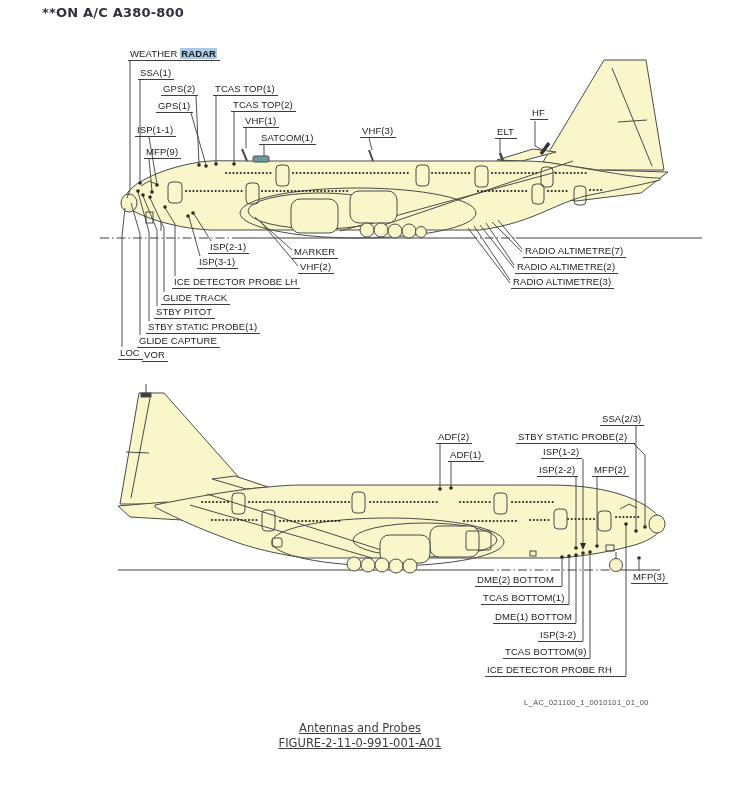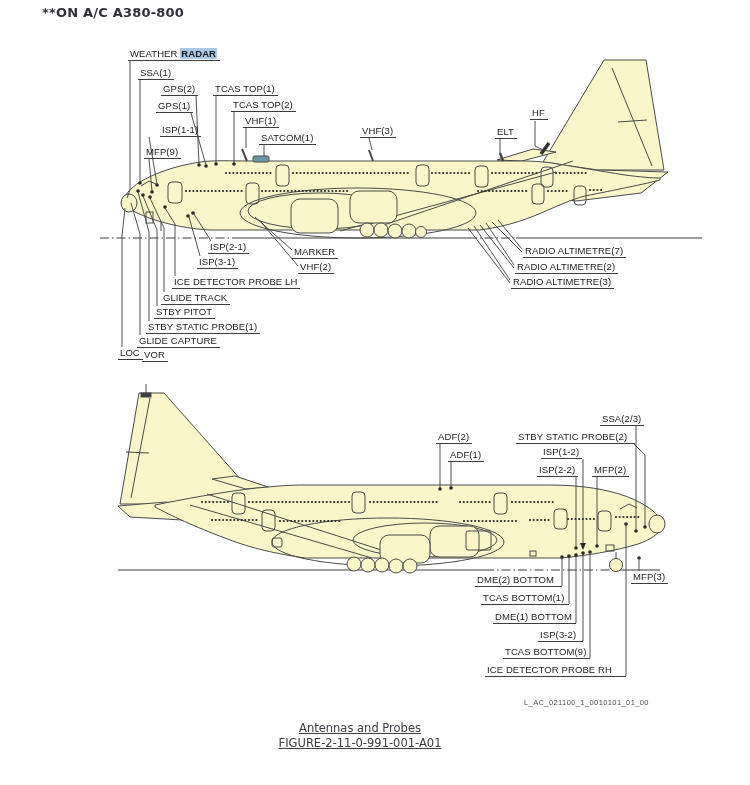--- a/index.html
+++ b/index.html
@@ -247,21 +247,21 @@
 
 <div id="doc-header">**ON A/C A380-800</div>
 
 <div class="lbl" style="left:128px;top:48px"><span>WEATHER</span> <span class="hl">RADAR</span></div>
 <div class="lbl" style="left:138px;top:67px">SSA(1)</div>
 <div class="lbl" style="left:161px;top:83px">GPS(2)</div>
 <div class="lbl" style="left:213px;top:83px">TCAS TOP(1)</div>
 <div class="lbl" style="left:156px;top:100px">GPS(1)</div>
 <div class="lbl" style="left:231px;top:99px">TCAS TOP(2)</div>
 <div class="lbl" style="left:243px;top:115px">VHF(1)</div>
-<div class="lbl" style="left:160px;top:124px">ISP(1-1)</div>
+<div class="lbl" style="left:135px;top:124px">ISP(1-1)</div>
 <div class="lbl" style="left:259px;top:132px">SATCOM(1)</div>
 <div class="lbl" style="left:360px;top:125px">VHF(3)</div>
 <div class="lbl" style="left:144px;top:146px">MFP(9)</div>
 <div class="lbl" style="left:495px;top:126px">ELT</div>
 <div class="lbl" style="left:530px;top:107px">HF</div>
 <div class="lbl" style="left:208px;top:241px">ISP(2-1)</div>
 <div class="lbl" style="left:197px;top:256px">ISP(3-1)</div>
 <div class="lbl" style="left:292px;top:246px">MARKER</div>
 <div class="lbl" style="left:298px;top:261px">VHF(2)</div>
 <div class="lbl" style="left:172px;top:276px">ICE DETECTOR PROBE LH</div>

